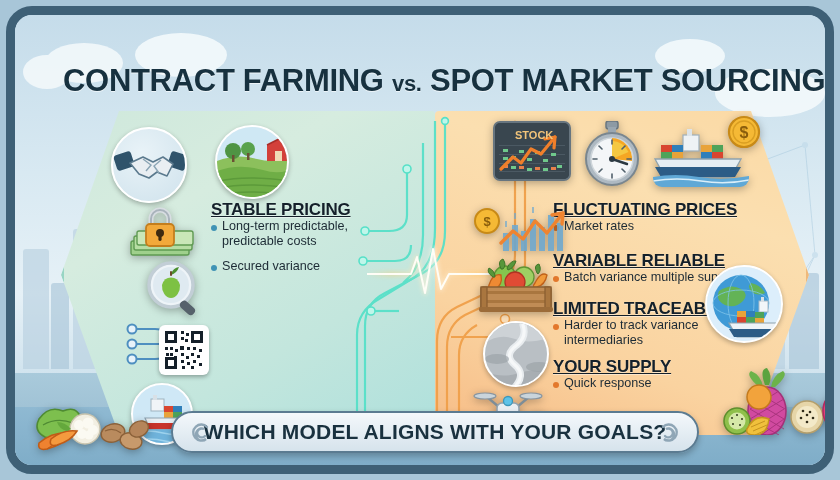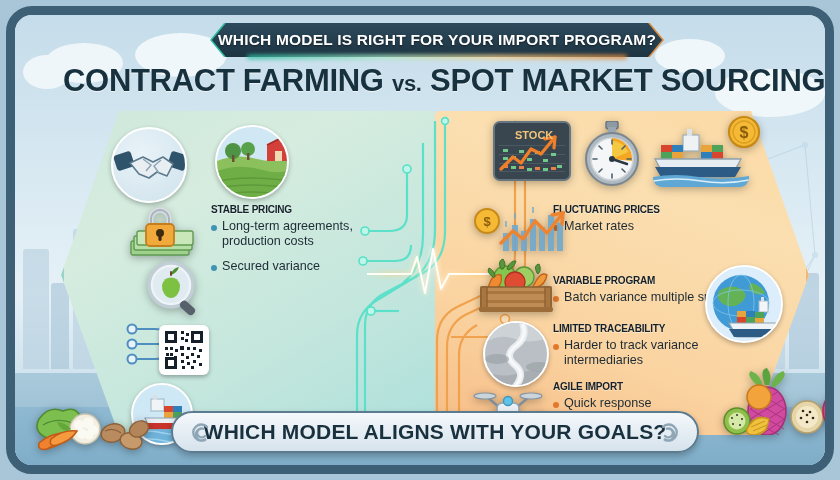--- a/index.html
+++ b/index.html
@@ -136,23 +136,24 @@
     pointer-events:none;
   }
 
   
   .list { position:absolute; z-index:28; }
   #list-left  { left:196px; top:186px; width:196px; }
   #list-right { left:538px; top:186px; width:208px; }
 
   .item { margin-bottom:11px; }
   .item .head {
-    font-weight:bold; font-size:10px; color:#14202a;
+    font-weight:bold; font-size:17px; color:#14202a;
     letter-spacing:-.2px; line-height:17px;
     text-shadow:0 1px 0 rgba(255,255,255,.45);
+    text-decoration:underline;
   }
   .item .bullets {
     display:flex; gap:5px; margin-top:1px;
   }
   .item .dot {
     flex:0 0 auto; width:6px; height:6px; border-radius:50%;
     margin-top:6px;
   }
   #list-left  .dot { background:#3f93b5; }
   #list-right .dot { background:#e3782c; }
@@ -691,74 +692,67 @@
       </g>
       <g>
         <ellipse cx="122" cy="44" rx="14" ry="18" fill="#e0417d" stroke="#b32a5f" stroke-width="1.6"></ellipse>
         <path d="M110 34 q6-8 10-2 q-6 6 -10 2Z" fill="#8cc44e"></path>
         <path d="M134 36 q-6-8 -10-2 q6 6 10 2Z" fill="#8cc44e"></path>
         <path d="M112 52 q6-6 10 0 q-6 7 -10 0Z" fill="#8cc44e"></path>
       </g>
     </svg>
   </div>
 
-  <div id="top-ribbon">
-    <div class="ribbon-body"></div>
-    <div class="ribbon-glow"></div>
-    <div class="ribbon-edge-l"></div>
-    <div class="ribbon-edge-r"></div>
-    <div class="label">WHICH MODEL IS RIGHT FOR YOUR IMPORT PROGRAM?</div>
-  </div>
 
   <div id="main-title">
     <span>CONTRACT FARMING</span>
     <span class="vs">vs.</span>
     <span>SPOT MARKET SOURCING</span>
   </div>
 
   <div class="list" id="list-left">
     <div class="item">
       <div class="head">STABLE PRICING</div>
       <div class="bullets">
             <span class="dot"></span>
-        <span class="txt">Long-term agreements, production costs</span>
+        <span class="txt">Long-term predictable, predictable costs</span>
           </div>
     </div>
     <div class="item">
       <div class="bullets">
             <span class="dot"></span>
         <span class="txt">Secured variance</span>
           </div>
     </div>
   </div>
 
   <div class="list" id="list-right">
-    <div class="item" style="margin-bottom:38px;">
+    <div class="item" style="margin-bottom:18px;">
       <div class="head">FLUCTUATING PRICES</div>
       <div class="bullets">
             <span class="dot"></span>
         <span class="txt">Market rates</span>
           </div>
     </div>
     <div class="item" style="margin-bottom:16px;">
-      <div class="head">VARIABLE PROGRAM</div>
+      <div class="head">VARIABLE RELIABLE</div>
       <div class="bullets">
             <span class="dot"></span>
         <span class="txt">Batch variance multiple suppliers</span>
           </div>
     </div>
     <div class="item">
       <div class="head">LIMITED TRACEABILITY</div>
       <div class="bullets">
             <span class="dot"></span>
         <span class="txt">Harder to track variance intermediaries</span>
           </div>
     </div>
     <div class="item">
-      <div class="head">AGILE IMPORT</div>
+      <div class="head">YOUR SUPPLY</div>
       <div class="bullets">
             <span class="dot"></span>
         <span class="txt">Quick response</span>
           </div>
     </div>
   </div>
 
   <div id="bottom-pill">
     <svg class="swirl l" viewBox="0 0 26 26">
       <path d="M20 6 a8 8 0 1 0 -1 12 a6 6 0 1 1 -2 -10 a4.5 4.5 0 1 0 1 7" fill="none" stroke="#8fa6b6" stroke-width="2.4" stroke-linecap="round"></path>

